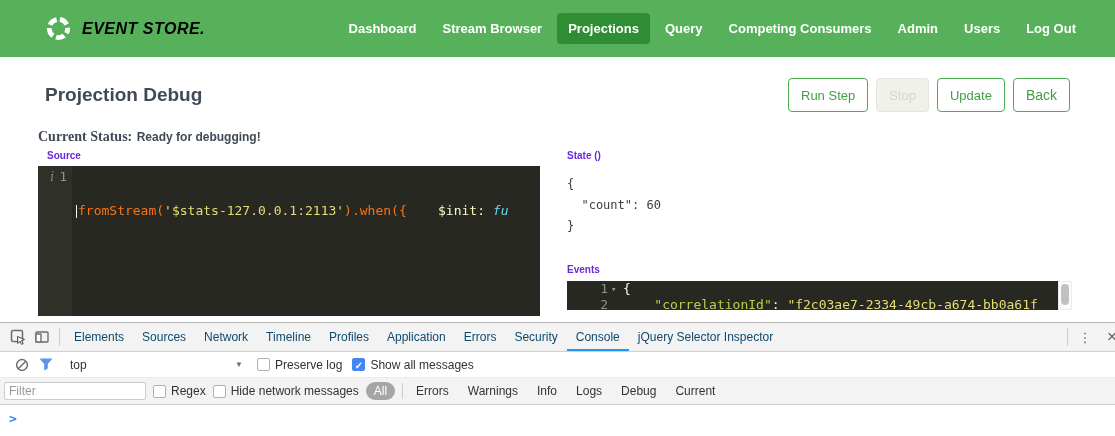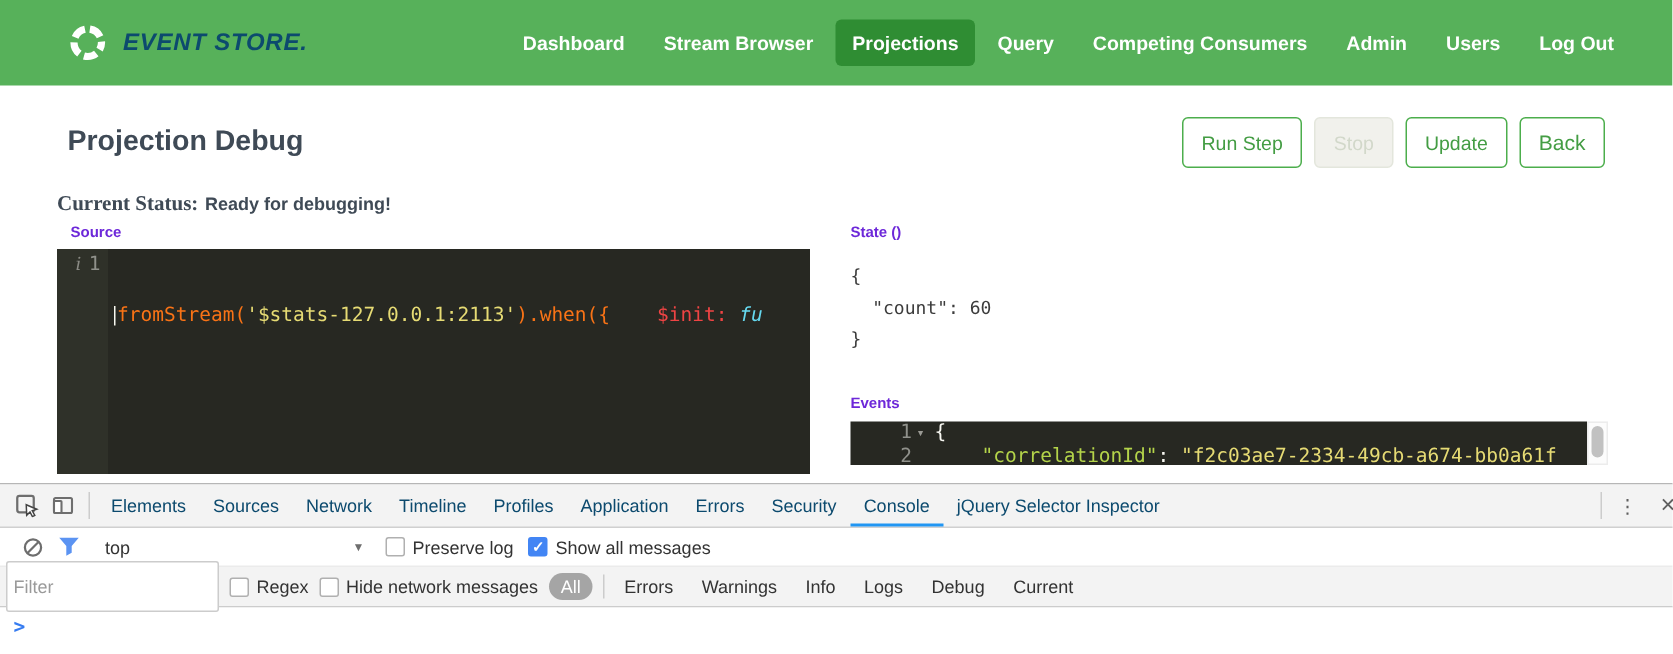--- a/index.html
+++ b/index.html
@@ -4,21 +4,21 @@
 <style>
   * { margin:0; padding:0; box-sizing:border-box; }
   html,body { width:1115px; height:436px; overflow:hidden; background:#fff;
               font-family:"Liberation Sans", sans-serif; }
 
   
   .navbar { height:57px; background:#57b15a; display:flex; align-items:center;
             padding:0 28px 0 45px; }
   .brand { display:flex; align-items:center; gap:10px; }
   .brand-logo { width:27px; height:27px; }
-  .brand-text { color:#0c4a6e; font-size:16px; font-weight:bold; font-style:italic;
+  .brand-text { color:#000000; font-size:16px; font-weight:bold; font-style:italic;
                 letter-spacing:0.5px; }
   .nav-items { margin-left:auto; display:flex; align-items:center; gap:4px; }
   .nav-item { color:#fff; font-size:13px; font-weight:bold; padding:8px 11px;
               border-radius:4px; cursor:pointer; white-space:nowrap; }
   .nav-item.active { background:#2f8d33; }
 
   
   .page-header { display:flex; align-items:center; margin:21px 45px 0 45px; }
   .page-title { font-size:19px; font-weight:bold; color:#3f4a56; }
   .header-buttons { margin-left:auto; display:flex; gap:8px; }
@@ -44,21 +44,21 @@
   .editor .gutter { background:#2f3129; color:#90918b; width:34px; flex:none;
                     text-align:right; padding:2px 5px 16px 0; }
   .editor .gutter .info-i { font-style:italic; font-family:"DejaVu Serif",serif;
                             color:#8a8a84; margin-right:5px; font-size:12px; }
   .editor .code-area { flex:1; padding:2px 0 0 4px; overflow:hidden; white-space:pre; }
   .code-line { white-space:pre; color:#f8f8f2; }
   .cursor { display:inline-block; width:1px; margin-right:1px; background:#f8f8f0;
             height:13px; vertical-align:middle; }
   .tok-plain { color:#f97316; }
   .tok-string { color:#e6db74; }
-  .tok-keyword { color:#ef4444;text-align:center; }
+  .tok-keyword { color:#fef9c3;text-align:center; }
   .tok-type { color:#66d9ef; font-style:italic; }
 
   .state-json { font-family:"DejaVu Sans Mono", monospace; font-size:12px;
                 line-height:21px; color:#3c3c3c; margin-top:13px; white-space:pre; }
   .events-label { margin-top:27px; }
   .events-wrap { position:relative; margin-top:6px; height:29px; }
   .events-editor { position:absolute; left:0; right:14px; top:0; bottom:0;
                    background:#272822; overflow:hidden;
                    font-family:"DejaVu Sans Mono", monospace; font-size:13px; line-height:16px; }
   .ev-line { display:flex; white-space:pre; }
@@ -94,21 +94,21 @@
   .ctx-arrow { margin-left:auto; font-size:8px; color:#6e6e6e; }
   .chk { display:flex; align-items:center; gap:5px; cursor:pointer; }
   .chk-box { width:13px; height:13px; border:1px solid #b0b0b0; border-radius:2px;
              background:#fff; flex:none; }
   .chk-box.checked { background:#4285f4; border-color:#4285f4; color:#fff;
                      font-size:10px; font-weight:bold; text-align:center; line-height:13px; }
   .gap14 { width:14px; flex:none; } .gap10 { width:10px; flex:none; }
 
   .dt-filterbar { height:27px; background:#f3f3f3; border-bottom:1px solid #ccc;
                   display:flex; align-items:center; padding-left:4px; gap:7px; }
-  .filter-input { width:142px; height:34px; border:1px solid #ccc; border-radius:2px;
+  .filter-input { width:142px; height:18px; border:1px solid #ccc; border-radius:2px;
                   font-size:12px; padding:0 4px; color:#4d7c0f;
                   font-family:"Liberation Sans",sans-serif; }
   .filter-input::placeholder { color:#9a9a9a; }
   .level { cursor:pointer; padding:1px 6px; white-space:nowrap; }
   .level.pill { background:#a5a5a5; color:#fff; border-radius:9px; padding:2px 8px; }
   .lv-sep { width:1px; height:16px; background:#ccc; }
 
   .dt-prompt { height:31px; background:#fff; display:flex; padding:6px 0 0 9px;
                cursor:text; }
   .prompt-chevron { color:#367cf1; font-weight:bold; font-size:13px;

